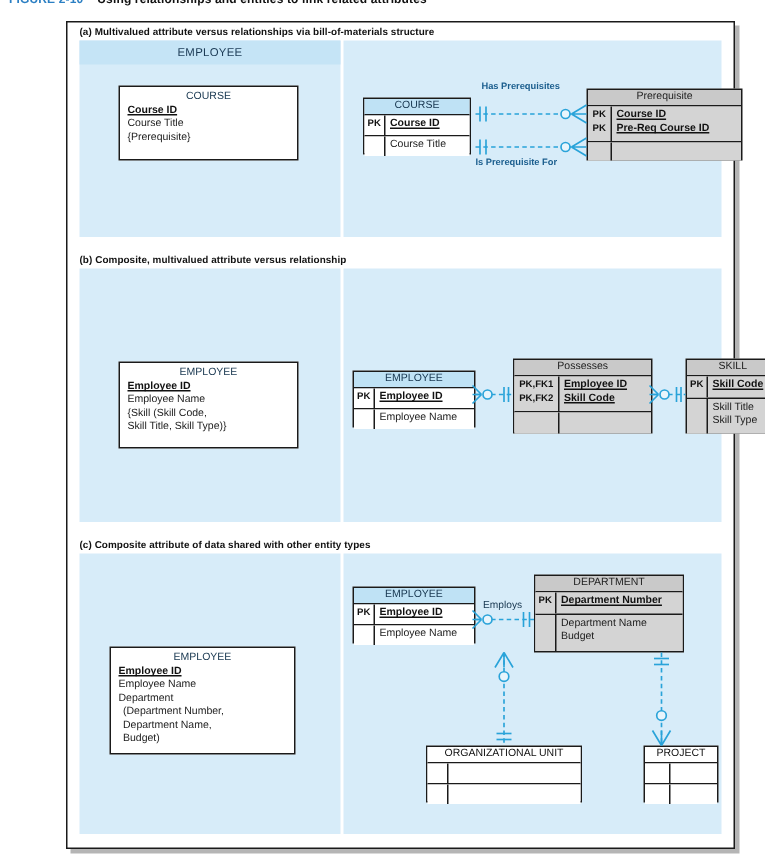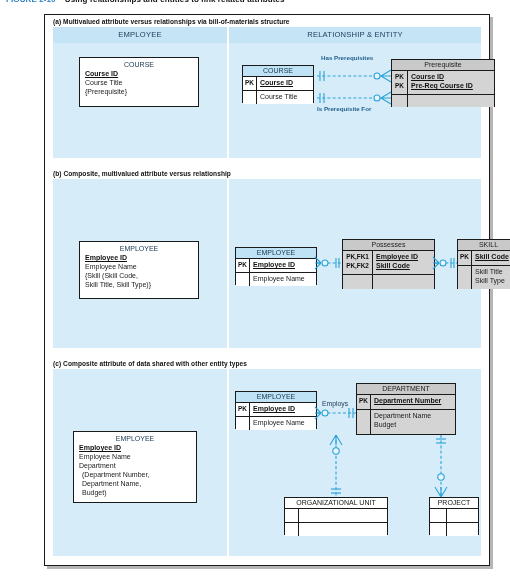--- a/index.html
+++ b/index.html
@@ -190,21 +190,20 @@
 
         <div class="attr-box" style="left:26px; top:30px; width:120px; height:50px;">
           <div class="attr-title">COURSE</div>
           <div class="attr-key">Course ID</div>
           <div class="attr-line">Course Title</div>
           <div class="attr-line">{Prerequisite}</div>
         </div>
       </div>
 
       <div class="col-rel">
-        <div class="col-head">RELATIONSHIP &amp; ENTITY</div>
 
         <div class="ent" style="left:13px; top:38px; width:72px; height:38px;">
           <div class="ent-head">COURSE</div>
           <div class="ent-row" style="height:13px;">
             <div class="ent-pk" style="width:14px;">PK</div>
             <div class="ent-fields">
               <div class="ent-field key">Course ID</div>
             </div>
           </div>
           <div class="ent-row" style="height:13px;">

